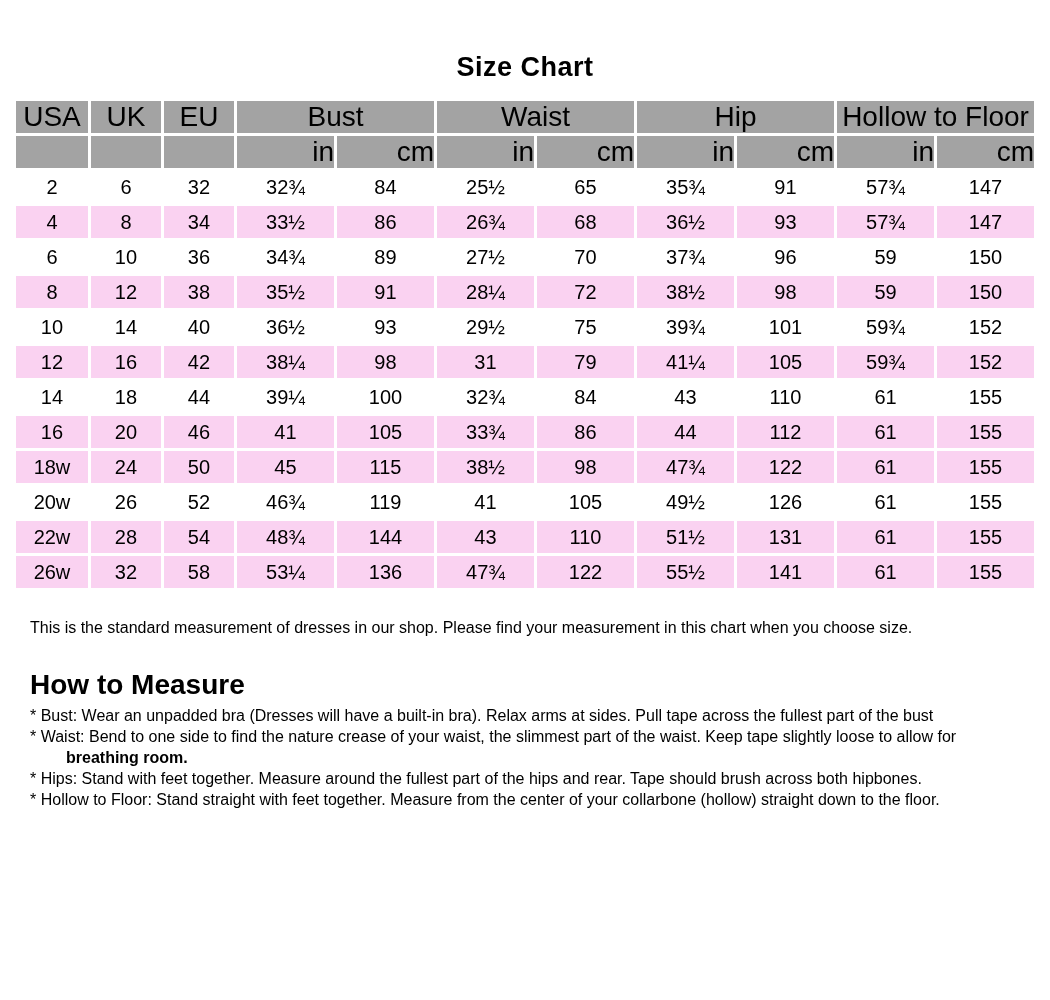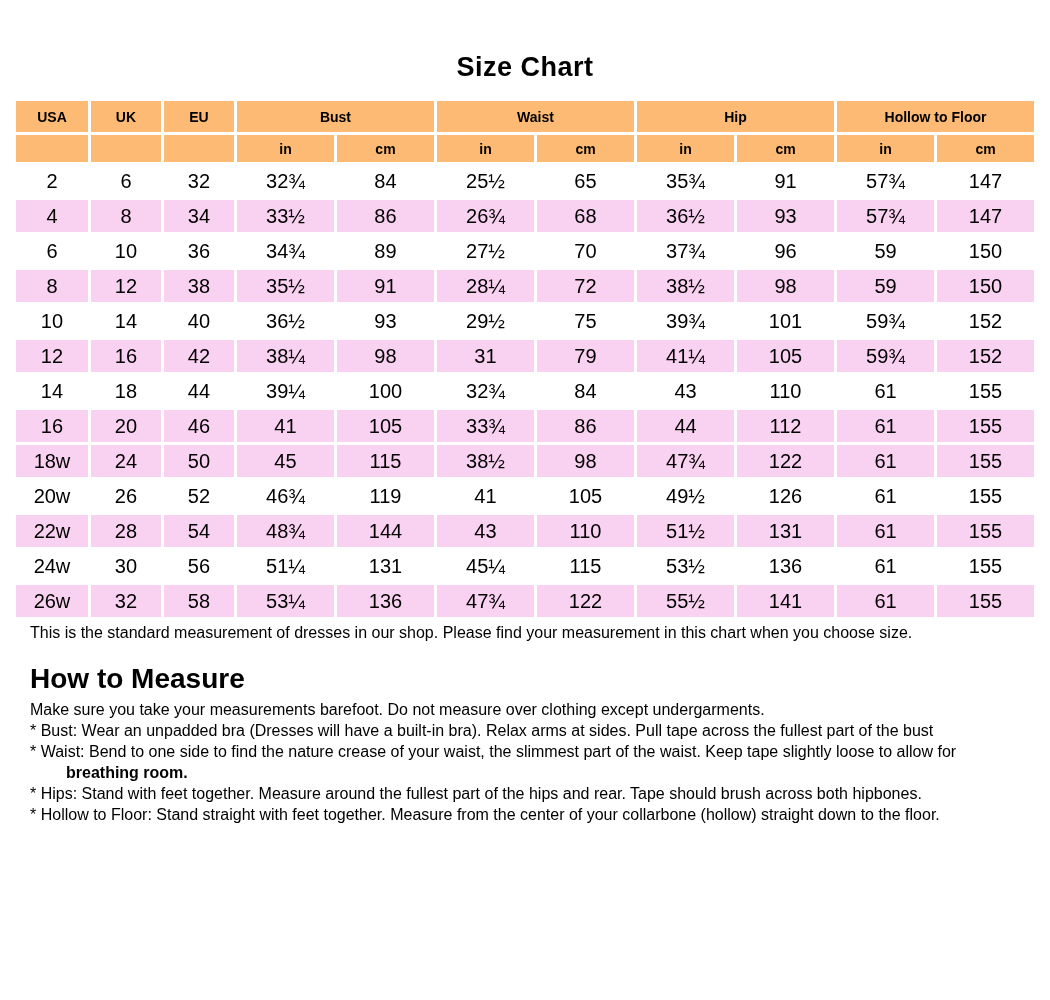--- a/index.html
+++ b/index.html
@@ -25,47 +25,48 @@
   table.size-table {
     margin: 0 auto;
     width: 994px;
     table-layout: fixed;
     border-collapse: separate;
     border-spacing: 3px;
     text-align: center;
     font-size: 20px;
   }
   table.size-table th {
-    background: #fdba74;
-    font-weight: bold;
-    font-size: 14px;
+    background: #a3a3a3;
+    font-weight: normal;
+    font-size: 28px;
     height: 31px;
     padding: 0;
   }
   table.size-table tr.units-row th {
     height: 27px;
+    text-align: right;
   }
   table.size-table td {
     padding: 0;
     height: 32px;
     background: #ffffff;
   }
   table.size-table tr.alt td {
     background: #FAD2F1;
   }
 
   .notes {
-    margin: 2px 30px 0 30px;
+    margin: 26px 30px 0 30px;
     font-size: 16px;
     line-height: 22px;
   }
   .notes div { white-space: nowrap; }
 
   h2.measure-title {
-    margin: 19px 30px 4px 30px;
+    margin: 30px 30px 4px 30px;
     font-size: 28px;
     font-weight: bold;
   }
   .measure-lines {
     margin: 0 30px;
     font-size: 16px;
     line-height: 21px;
   }
   .measure-lines div { white-space: nowrap; }
   .measure-lines div.indent { padding-left: 36px; font-weight: bold; }
@@ -252,33 +253,20 @@
           <td>54</td>
           <td>48¾</td>
           <td>144</td>
           <td>43</td>
           <td>110</td>
           <td>51½</td>
           <td>131</td>
           <td>61</td>
           <td>155</td>
         </tr>
-        <tr>
-          <td>24w</td>
-          <td>30</td>
-          <td>56</td>
-          <td>51¼</td>
-          <td>131</td>
-          <td>45¼</td>
-          <td>115</td>
-          <td>53½</td>
-          <td>136</td>
-          <td>61</td>
-          <td>155</td>
-        </tr>
         <tr class="alt">
           <td>26w</td>
           <td>32</td>
           <td>58</td>
           <td>53¼</td>
           <td>136</td>
           <td>47¾</td>
           <td>122</td>
           <td>55½</td>
           <td>141</td>
@@ -288,21 +276,20 @@
       </tbody>
   </table>
 
   <div class="notes" id="notes">
       <div>This is the standard measurement of dresses in our shop. Please find your measurement in this chart when you choose size.</div>
     </div>
 
   <h2 class="measure-title">How to Measure</h2>
 
   <div class="measure-lines" id="measure-lines">
-      <div>Make sure you take your measurements barefoot. Do not measure over clothing except undergarments.</div>
       <div>* Bust: Wear an unpadded bra (Dresses will have a built-in bra). Relax arms at sides. Pull tape across the fullest part of the bust</div>
       <div>* Waist: Bend to one side to find the nature crease of your waist, the slimmest part of the waist. Keep tape slightly loose to allow for</div>
       <div class="indent">breathing room.</div>
       <div>* Hips: Stand with feet together. Measure around the fullest part of the hips and rear. Tape should brush across both hipbones.</div>
       <div>* Hollow to Floor: Stand straight with feet together. Measure from the center of your collarbone (hollow) straight down to the floor.</div>
     </div>
 
 </div>
 
 </body></html>

